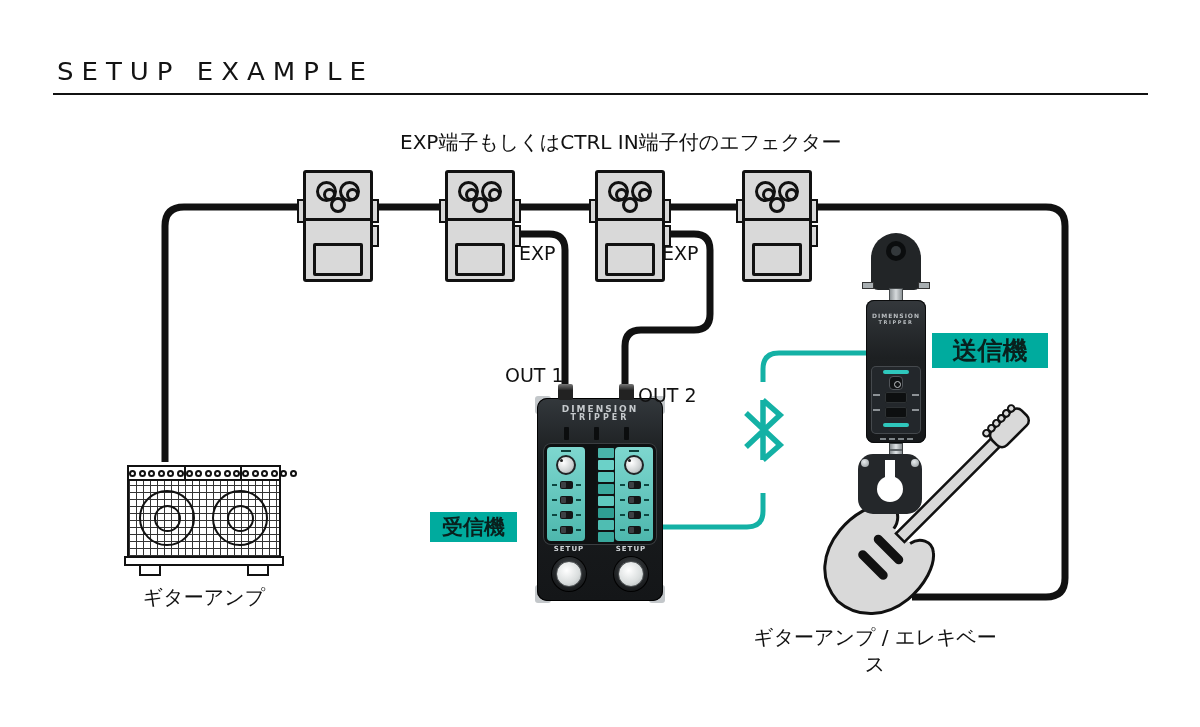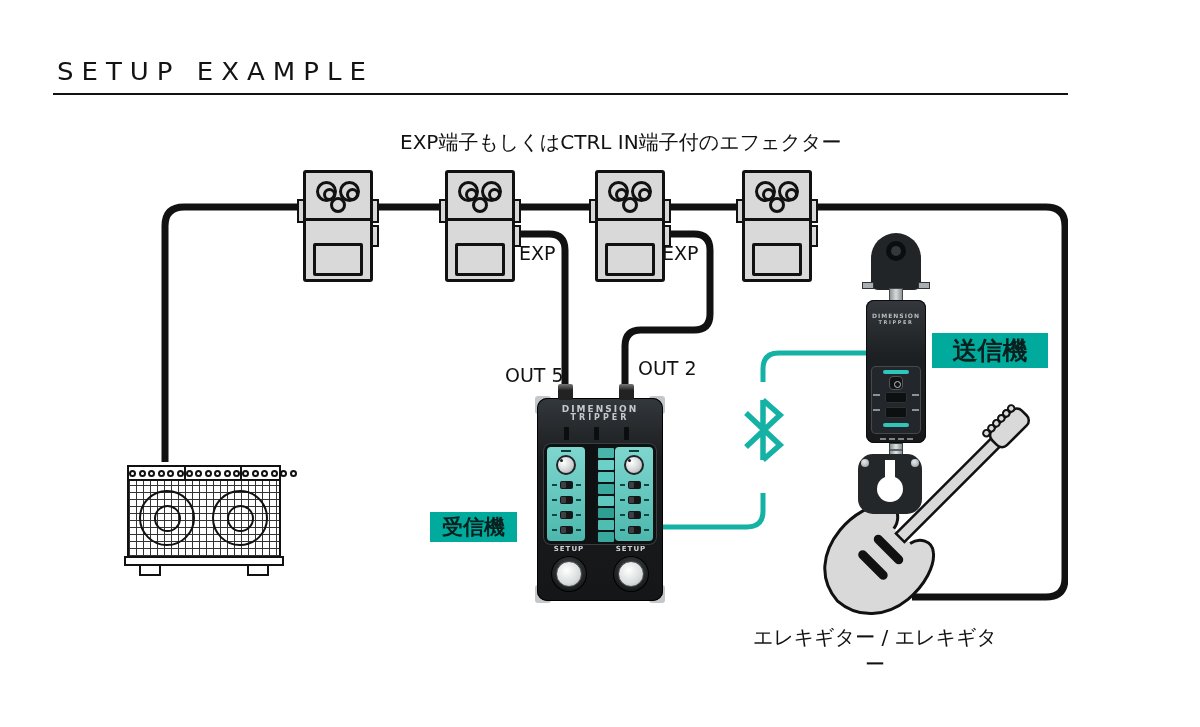--- a/index.html
+++ b/index.html
@@ -1,16 +1,16 @@
 <!DOCTYPE html>
 <html><head>
 <meta charset="utf-8">
 <style>
   html,body{margin:0;padding:0;background:#fff;}
-  #stage{position:relative;width:1068px;height:727px;background:#fff;overflow:hidden;
+  #stage{position:relative;width:1200px;height:727px;background:#fff;overflow:hidden;
          font-family:"DejaVu Sans","Liberation Sans",sans-serif;color:#111;}
   .abs{position:absolute;}
 
   
   .title{left:57px;top:57px;font-size:26px;font-weight:400;letter-spacing:8px;color:#131313;
          transform:scaleY(.95);transform-origin:left top;white-space:nowrap;}
   .rule{left:53px;top:93px;width:1095px;height:2px;background:#111;}
 
   .caption{left:400px;top:129px;width:412px;text-align:center;font-size:20px;font-weight:500;white-space:nowrap;}
 
@@ -193,22 +193,22 @@
     <div class="jack exp"></div>
     <div class="knob-big" style="left:10px;top:8px;"></div>
     <div class="knob-big" style="left:33px;top:8px;"></div>
     <div class="knob-sm"></div>
     <div class="seam"></div>
     <div class="foot"></div>
   </div>
 
   <div class="abs lab" style="left:519px;top:242px;">EXP</div>
   <div class="abs lab" style="left:662px;top:242px;">EXP</div>
-  <div class="abs lab" style="left:505px;top:364px;">OUT 5</div>
-  <div class="abs lab" style="left:638px;top:357px;text-align:right;">OUT 2</div>
+  <div class="abs lab" style="left:505px;top:364px;">OUT 1</div>
+  <div class="abs lab" style="left:638px;top:384px;text-align:right;">OUT 2</div>
 
   <div class="abs amp">
     <div class="grille"></div>
     <div class="spk" style="left:12px;top:25px;width:56px;height:56px;"></div>
     <div class="spk" style="left:26.5px;top:39.5px;width:27px;height:27px;"></div>
     <div class="spk" style="left:85px;top:25px;width:56px;height:56px;"></div>
     <div class="spk" style="left:99.5px;top:39.5px;width:27px;height:27px;"></div>
     <div class="amp-panel">
       <div class="kgroup">
           <i class="kdot"></i>
@@ -232,20 +232,21 @@
           <i class="kdot"></i>
           <i class="kdot"></i>
           <i class="kdot"></i>
           <i class="kdot"></i>
         </div>
     </div>
     <div class="amp-base"></div>
     <div class="amp-foot" style="left:12px;"></div>
     <div class="amp-foot" style="left:120px;"></div>
   </div>
+  <div class="abs jp" style="left:134px;top:584px;width:140px;text-align:center;font-size:20px;">ギターアンプ</div>
 
   <div class="abs receiver">
     <div class="rcorner" style="left:-2px;top:-2px;"></div>
     <div class="rcorner" style="right:-2px;top:-2px;"></div>
     <div class="rcorner" style="left:-2px;bottom:-2px;"></div>
     <div class="rcorner" style="right:-2px;bottom:-2px;"></div>
     <div class="rbody">
       <div class="plug" style="left:21px;"></div>
       <div class="plug" style="left:82px;"></div>
       <div class="rlogo">
@@ -381,15 +382,15 @@
     <div class="screw" style="left:3px;"></div>
     <div class="screw" style="left:53px;"></div>
     <div class="keyslot"></div>
     <div class="keyhole"></div>
   </div>
 
   <div class="abs tagbox" style="left:932px;top:333px;width:116px;height:35px;background:#00ab9e;font-size:25px;align-items:center;">
       <span>送信機</span>
     </div>
 
-  <div class="abs jp" style="left:745px;top:624px;width:260px;text-align:center;font-size:20px;">エレキギター / エレキギター</div>
+  <div class="abs jp" style="left:745px;top:624px;width:260px;text-align:center;font-size:20px;">ギターアンプ / エレキベース</div>
 
 </div>
 
 </body></html>

